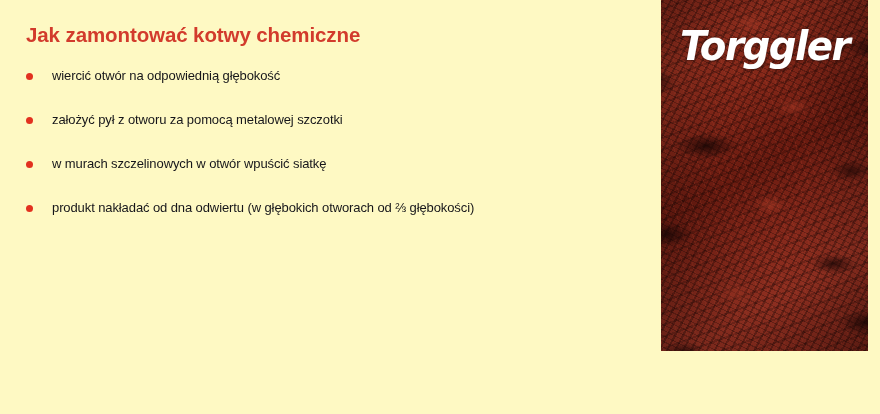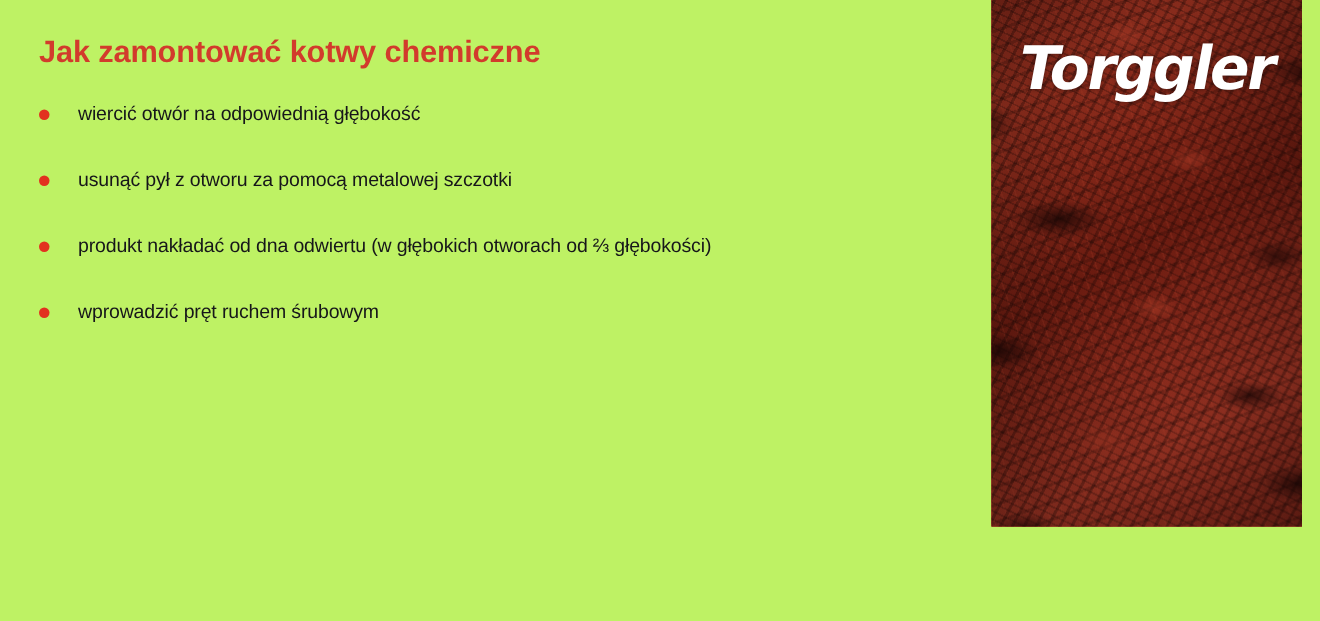--- a/index.html
+++ b/index.html
@@ -9,21 +9,21 @@
     background: #ffffff;
   }
   body {
     font-family: "Liberation Sans", "DejaVu Sans", sans-serif;
   }
 
   .slide {
     position: relative;
     width: 880px;
     height: 414px;
-    background: #bef264;
+    background: #fef9c3;
     overflow: hidden;
     box-sizing: border-box;
   }
 
   
   .content {
     position: absolute;
     left: 0;
     top: 0;
     width: 673px;
@@ -155,29 +155,29 @@
       <span class="headline-line1">Jak zamontować kotwy chemiczne</span>
     </div>
 
     <ul class="steps">
       <li class="step">
         <span class="bullet"></span>
         <span class="step-text">wiercić otwór na odpowiednią głębokość</span>
       </li>
       <li class="step">
         <span class="bullet"></span>
-        <span class="step-text">usunąć pył z otworu za pomocą metalowej szczotki</span>
+        <span class="step-text">założyć pył z otworu za pomocą metalowej szczotki</span>
+      </li>
+      <li class="step">
+        <span class="bullet"></span>
+        <span class="step-text">w murach szczelinowych w otwór wpuścić siatkę</span>
       </li>
       <li class="step">
         <span class="bullet"></span>
         <span class="step-text">produkt nakładać od dna odwiertu (w głębokich otworach od ⅔ głębokości)</span>
-      </li>
-      <li class="step">
-        <span class="bullet"></span>
-        <span class="step-text">wprowadzić pręt ruchem śrubowym</span>
       </li>
     </ul>
 
   </div>
 
   <div class="brand-panel">
     <div class="brand-texture"></div>
     <div class="brand-vignette"></div>
     <div class="brand-logo">Torggler</div>
   </div>

